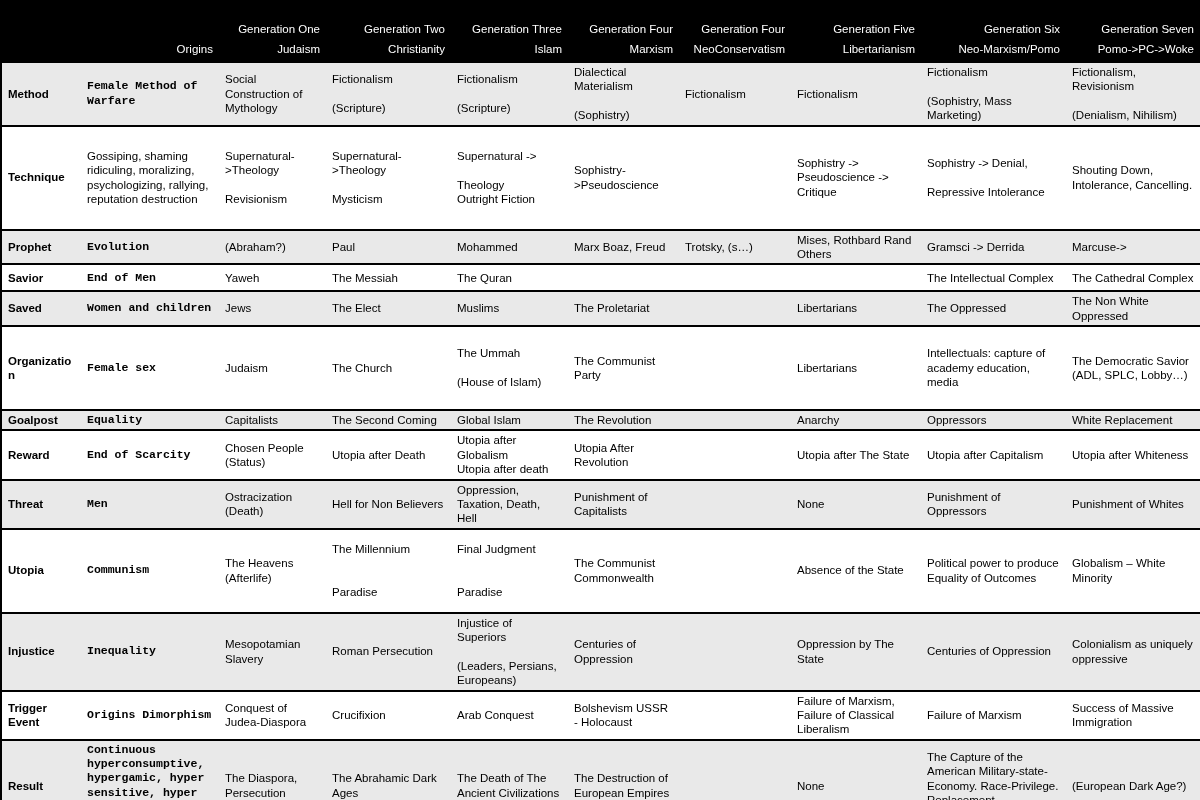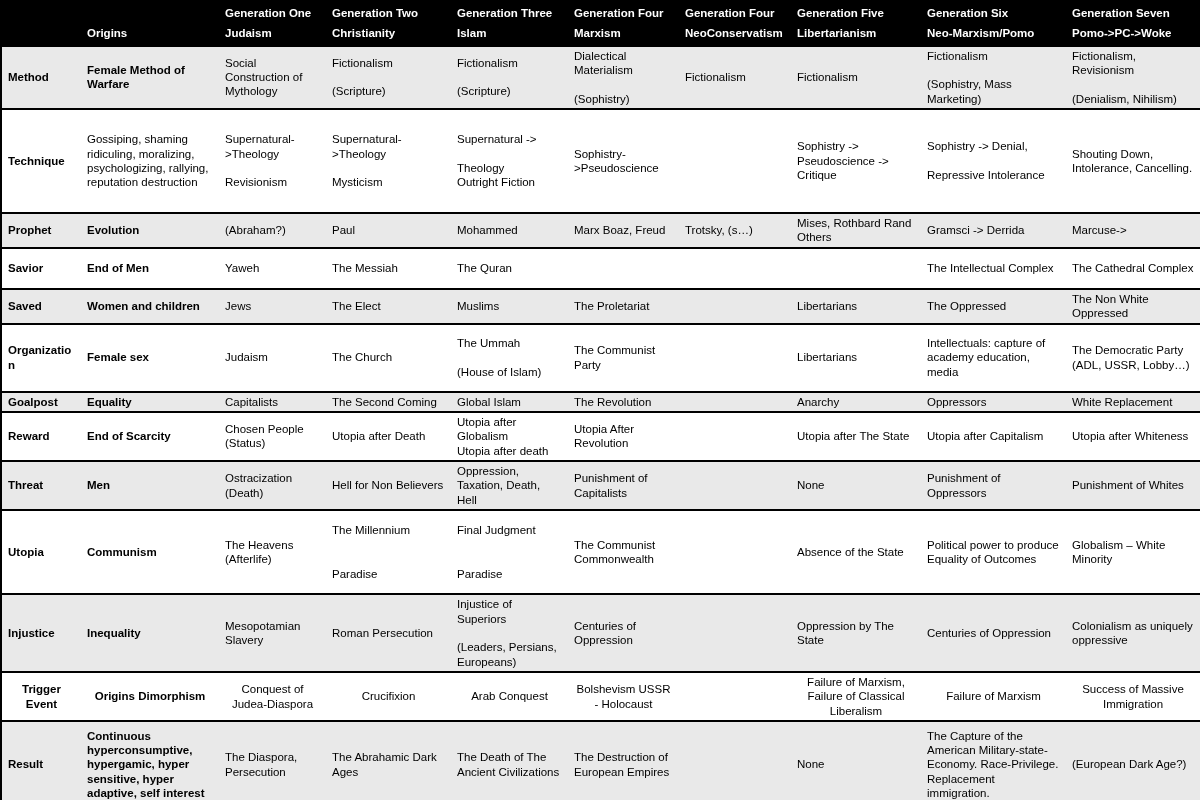--- a/index.html
+++ b/index.html
@@ -16,44 +16,44 @@
   }
   table.gen-table {
     width: 1200px;
     border-collapse: collapse;
     table-layout: fixed;
     border: 2px solid var(--border, #000);
   }
   table.gen-table thead th {
     background: var(--header-bg, #000);
     color: var(--header-text, #fff);
-    text-align: left;
+    text-align: right;
     vertical-align: bottom;
     font-size: 11.5px;
-    font-weight: 700;
-    padding: 2px 6px 4px 6px;
+    font-weight: 400;
+    padding: 19px 6px 4px 6px;
   }
   table.gen-table thead {
     border-bottom: 3px solid var(--border, #000);
   }
   .hdr-gen { min-height: 16px; line-height: 16px; margin-bottom: 5px; }
   .hdr-title { line-height: 14px; }
   table.gen-table td {
     border-top: 2px solid var(--border, #000);
     font-size: 11.5px;
     line-height: 1.25;
     padding: 2px 6px;
     vertical-align: middle;
     white-space: pre-line;
     word-wrap: break-word;
     background: var(--row-plain, #fff);
   }
   tr.stripe td { background: var(--row-stripe, #e9e9e9); }
   td.row-label { font-weight: 700; padding-left: 4px; margin-left: 8px; }
-  td.origins-bold { font-weight: 700; }
+  td.origins-bold { font-weight: 700; font-family: Liberation Mono, monospace; }
   .footer-bar {
     width: 1200px;
     height: 17px;
     background: var(--header-bg, #000);
     border-left: 2px solid #000;
     border-right: 2px solid #000;
     box-sizing: border-box;
     color: var(--header-text, #fff);
     font-size: 12px;
     font-weight: 700;
@@ -171,21 +171,21 @@
           <td class="origins-bold">Evolution</td>
           <td>(Abraham?)</td>
           <td>Paul</td>
           <td>Mohammed</td>
           <td>Marx Boaz, Freud</td>
           <td>Trotsky, (s…)</td>
           <td>Mises, Rothbard Rand Others</td>
           <td>Gramsci -&gt; Derrida</td>
           <td>Marcuse-&gt;</td>
         </tr>
-        <tr style="height: 41px;">
+        <tr style="height: 27px;">
           <td class="row-label">Savior</td>
           <td class="origins-bold">End of Men</td>
           <td>Yaweh</td>
           <td>The Messiah</td>
           <td>The Quran</td>
           <td></td>
           <td></td>
           <td></td>
           <td>The Intellectual Complex</td>
           <td>The Cathedral Complex</td>
@@ -195,33 +195,33 @@
           <td class="origins-bold">Women and children</td>
           <td>Jews</td>
           <td>The Elect</td>
           <td>Muslims</td>
           <td>The Proletariat</td>
           <td></td>
           <td>Libertarians</td>
           <td>The Oppressed</td>
           <td>The Non White Oppressed</td>
         </tr>
-        <tr style="height: 68px;">
+        <tr style="height: 84px;">
           <td class="row-label">Organization</td>
           <td class="origins-bold">Female sex</td>
           <td>Judaism</td>
           <td>The Church</td>
           <td>The Ummah
 
 (House of Islam)</td>
           <td>The Communist Party</td>
           <td></td>
           <td>Libertarians</td>
           <td>Intellectuals: capture of academy education, media</td>
-          <td>The Democratic Party (ADL, USSR, Lobby…)</td>
+          <td>The Democratic Savior (ADL, SPLC, Lobby…)</td>
         </tr>
         <tr class="stripe" style="height: 17px;">
           <td class="row-label">Goalpost</td>
           <td class="origins-bold">Equality</td>
           <td>Capitalists</td>
           <td>The Second Coming</td>
           <td>Global Islam</td>
           <td>The Revolution</td>
           <td></td>
           <td>Anarchy</td>
@@ -278,21 +278,21 @@
           <td>Roman Persecution</td>
           <td>Injustice of Superiors
 
 (Leaders, Persians, Europeans)</td>
           <td>Centuries of Oppression</td>
           <td></td>
           <td>Oppression by The State</td>
           <td>Centuries of Oppression</td>
           <td>Colonialism as uniquely oppressive</td>
         </tr>
-        <tr style="height: 36px; text-align: center;">
+        <tr style="height: 36px;">
           <td class="row-label">Trigger Event</td>
           <td class="origins-bold">Origins Dimorphism</td>
           <td>Conquest of Judea-Diaspora</td>
           <td>Crucifixion</td>
           <td>Arab Conquest</td>
           <td>Bolshevism USSR - Holocaust</td>
           <td></td>
           <td>Failure of Marxism, Failure of Classical Liberalism</td>
           <td>Failure of Marxism</td>
           <td>Success of Massive Immigration</td>

